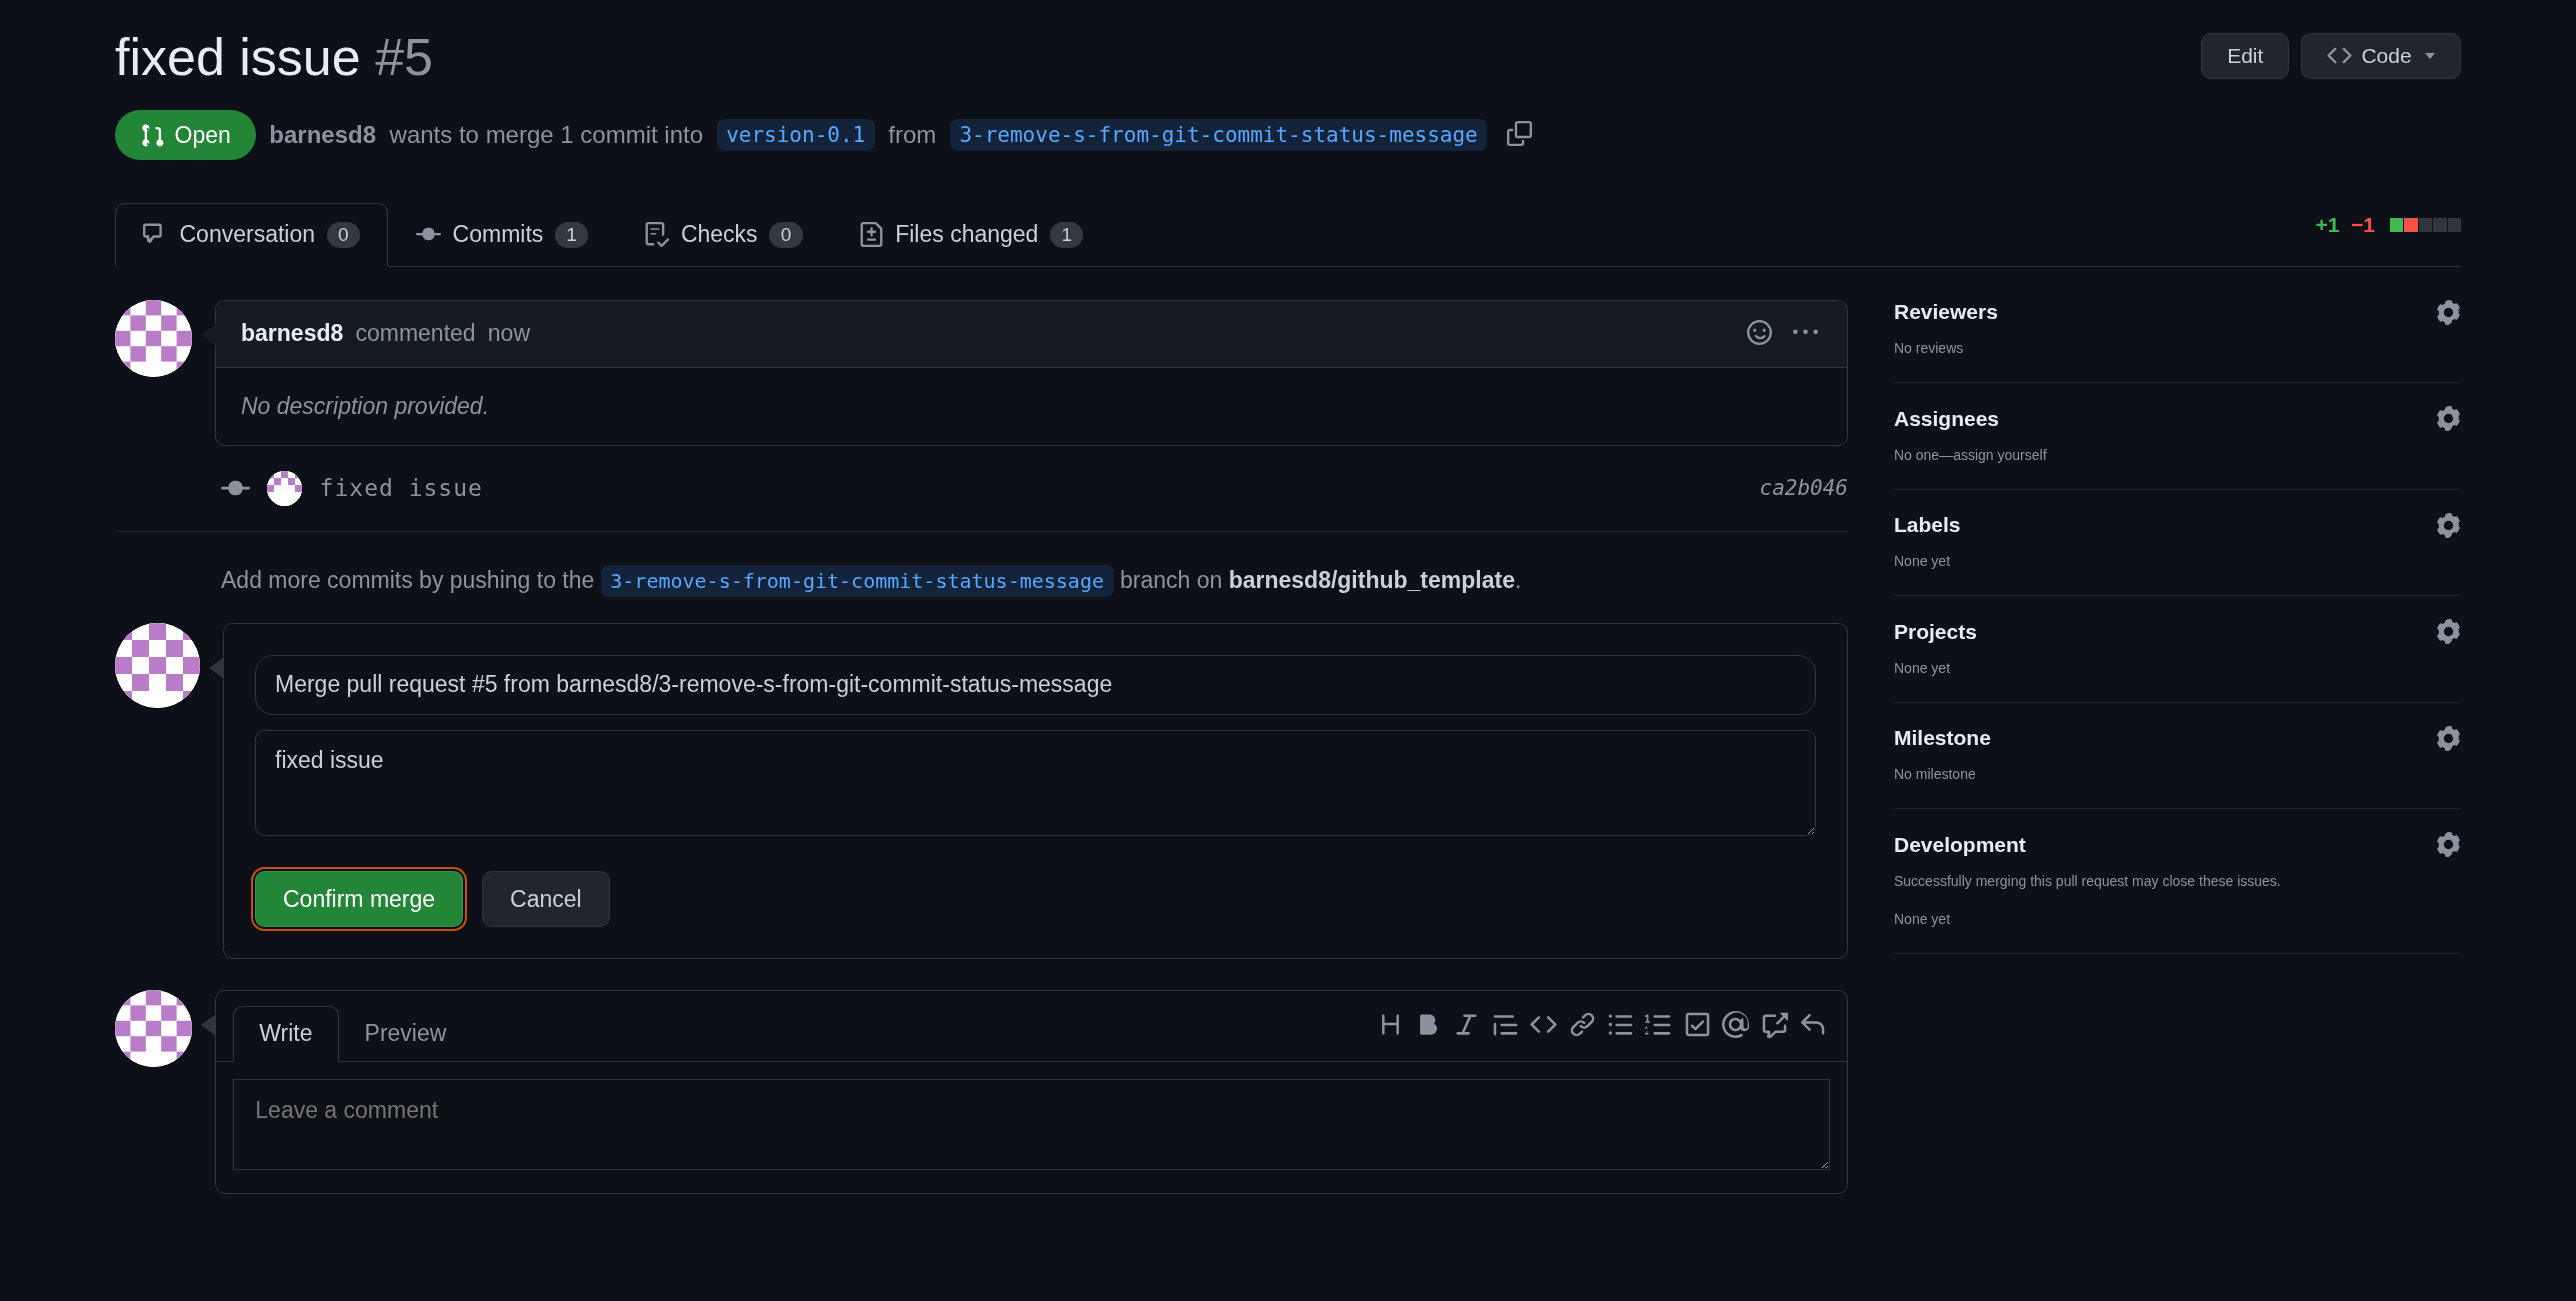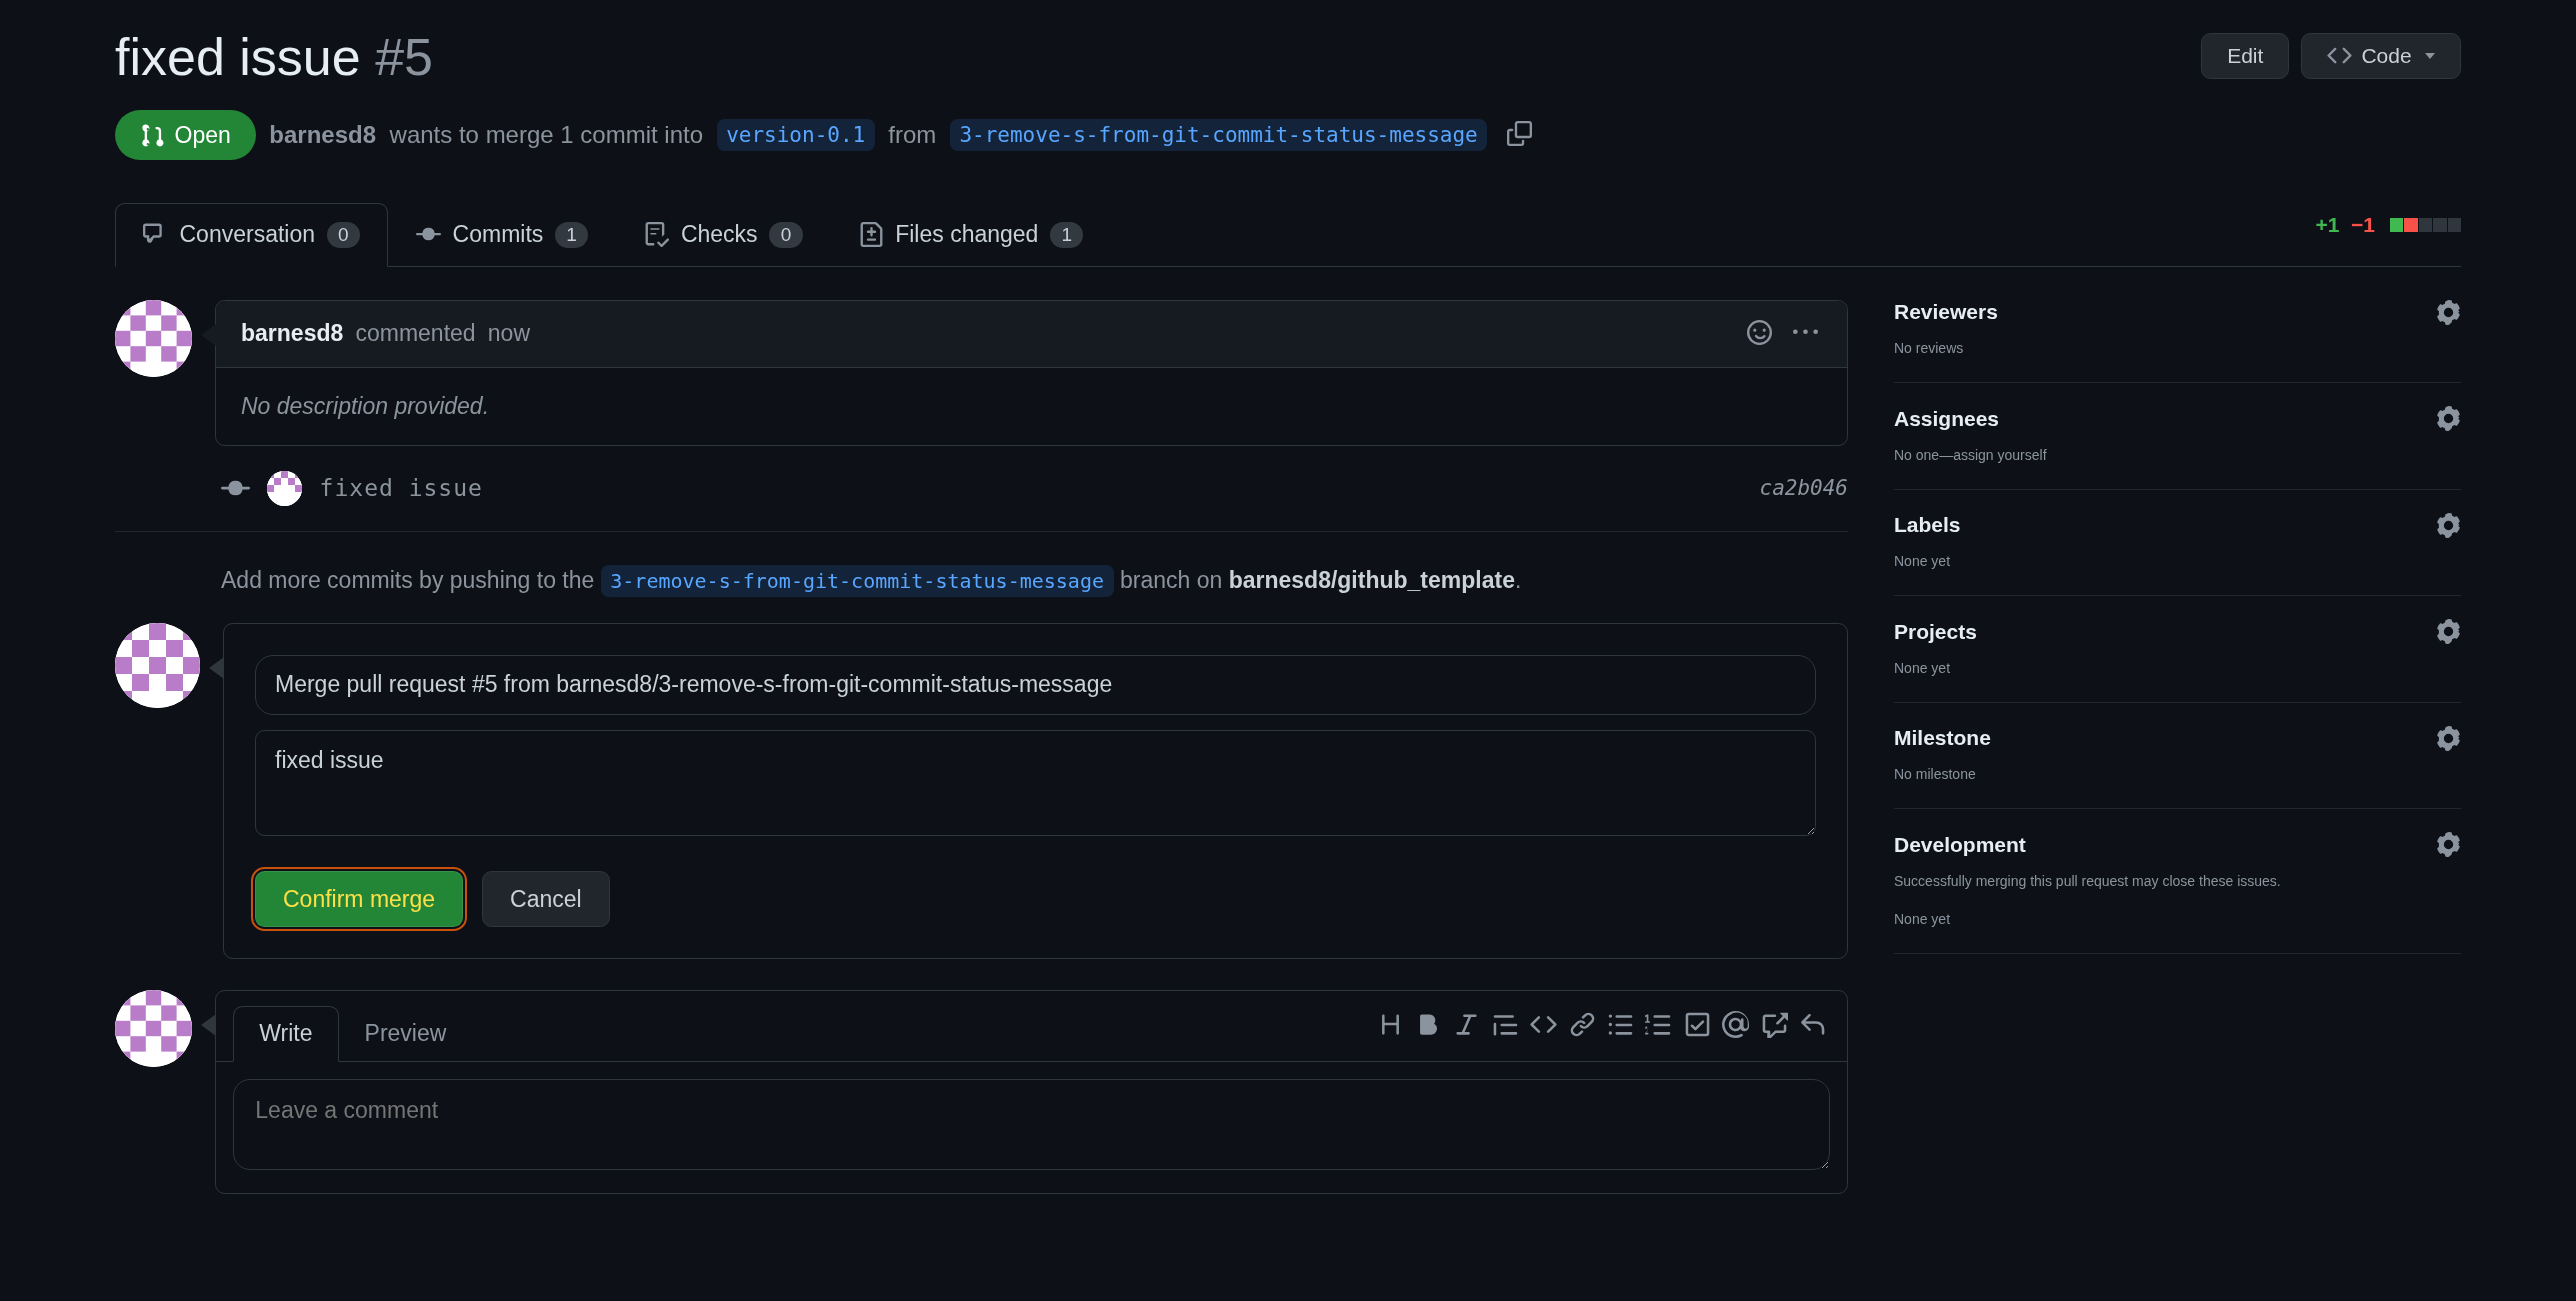--- a/index.html
+++ b/index.html
@@ -65,33 +65,33 @@
 .push-hint { color:#8b949e; font-size:23px; margin-left: 106px; margin-bottom: 29px; }
 .push-hint .branch-chip { font-size: 20px; }
 .push-hint .repo { color:#c9d1d9; font-weight:600; }
 
 .merge-block { display:flex; gap:23px; }
 .merge-box { flex:1; border:1px solid #30363d; border-radius:9.6px; padding: 31px; background:#0d1117; position:relative; }
 .merge-box::before { content:''; position:absolute; left:-15.4px; top:33px; width:0; height:0; border-top:11.5px solid transparent; border-bottom:11.5px solid transparent; border-right:15.4px solid #30363d; }
 .merge-box input[type=text] { width:100%; background:#0d1117; border:1px solid #30363d; border-radius:18px; padding:15.4px 19px; color:#c9d1d9; font-size:23px; }
 .merge-box textarea { width:100%; background:#0d1117; border:1px solid #30363d; border-radius:9.6px; padding:15.4px 19px; color:#c9d1d9; font-size:23px; margin-top:15.4px; height: 106px; resize: vertical; font-family: inherit; }
 .merge-actions { margin-top: 29px; display:flex; gap:19px; }
-.btn-confirm { background:#238636; border:1px solid rgba(240,246,252,0.1); color:#fde047; border-radius:9.6px; padding:13.5px 27px; font-size:23px; font-weight:500; cursor:pointer; outline: 2.9px solid #c9510c; outline-offset: 2.9px; border-radius:9.6px; }
+.btn-confirm { background:#238636; border:1px solid rgba(240,246,252,0.1); color:#ffffff; border-radius:9.6px; padding:13.5px 27px; font-size:23px; font-weight:500; cursor:pointer; outline: 2.9px solid #c9510c; outline-offset: 2.9px; border-radius:9.6px; }
 .btn-cancel { background:#21262d; border:1px solid #30363d; color:#c9d1d9; border-radius:9.6px; padding:13.5px 27px; font-size:23px; cursor:pointer; }
 
 .editor-block { display:flex; gap:23px; margin-top: 31px; }
 .editor-box { flex:1; border:1px solid #30363d; border-radius:9.6px; background:#0d1117; position:relative; }
 .editor-box::before { content:''; position:absolute; left:-15.4px; top:23px; width:0; height:0; border-top:11.5px solid transparent; border-bottom:11.5px solid transparent; border-right:15.4px solid #30363d; }
 .editor-tabs { display:flex; align-items:center; border-bottom:1px solid #30363d; padding: 13.5px 17.3px 0 17.3px; }
 .editor-tab { padding: 13.5px 25px; border:1px solid transparent; border-top-left-radius:9.6px; border-top-right-radius:9.6px; color:#8b949e; cursor:pointer; position:relative; top:1px; font-size:23px; }
 .editor-tab.selected { border-color:#30363d; border-bottom-color:#0d1117; background:#0d1117; color:#c9d1d9; }
 .editor-toolbar { margin-left:auto; display:flex; gap:3.8px; padding-bottom:13.5px; }
 .editor-toolbar .icon-btn svg { width:27px; height:27px; }
 .editor-body { padding: 17.3px; }
-.editor-body textarea { width:100%; min-height: 67px; background:#0d1117; border:1px solid #30363d; border-radius:17px; padding:17.3px 21px; color:#8b949e; font-size:23px; font-family:inherit; }
+.editor-body textarea { width:100%; min-height: 67px; background:#0d1117; border:1px solid #30363d; border-radius:0; padding:17.3px 21px; color:#8b949e; font-size:23px; font-family:inherit; }
 
 .sidebar-section { padding: 23px 0; border-bottom: 1px solid #21262d; }
 .sidebar-section:first-child { padding-top: 0; }
 .sidebar-header { display:flex; align-items:center; justify-content:space-between; color:#e6edf3; font-weight:600; font-size:21px; margin-bottom:13.5px; }
 .sidebar-header svg { width:25px; height:25px; fill:#8b949e; cursor:pointer; }
 .sidebar-body { color:#8b949e; font-size:14px; line-height:1.5; }
 .sidebar-body a { color:#8b949e; text-decoration:none; }
 </style>
 </head>
 <body>

